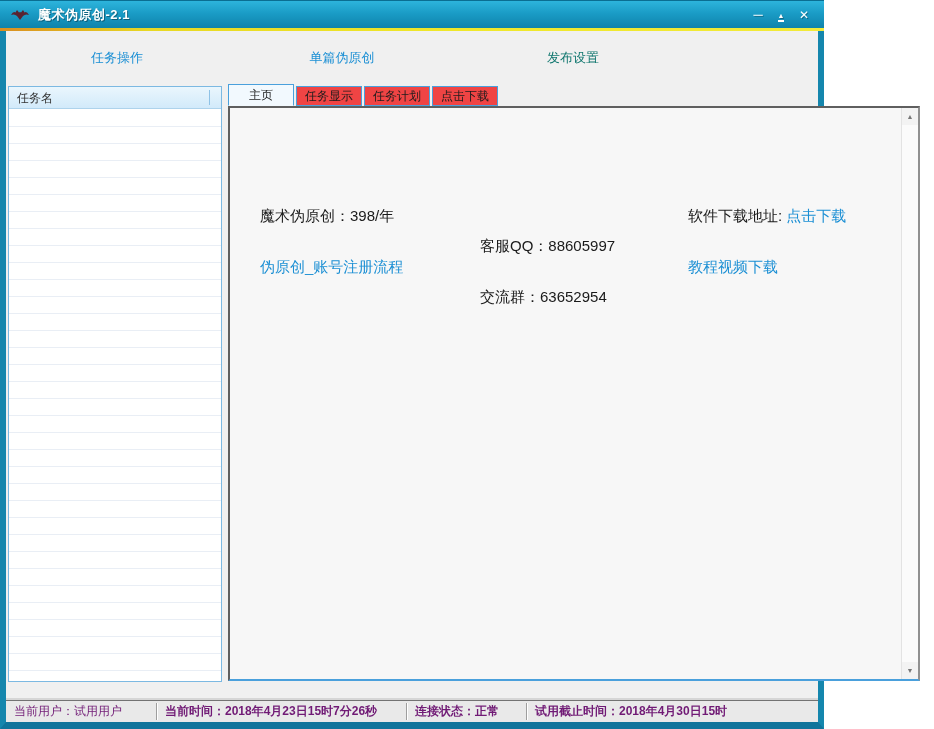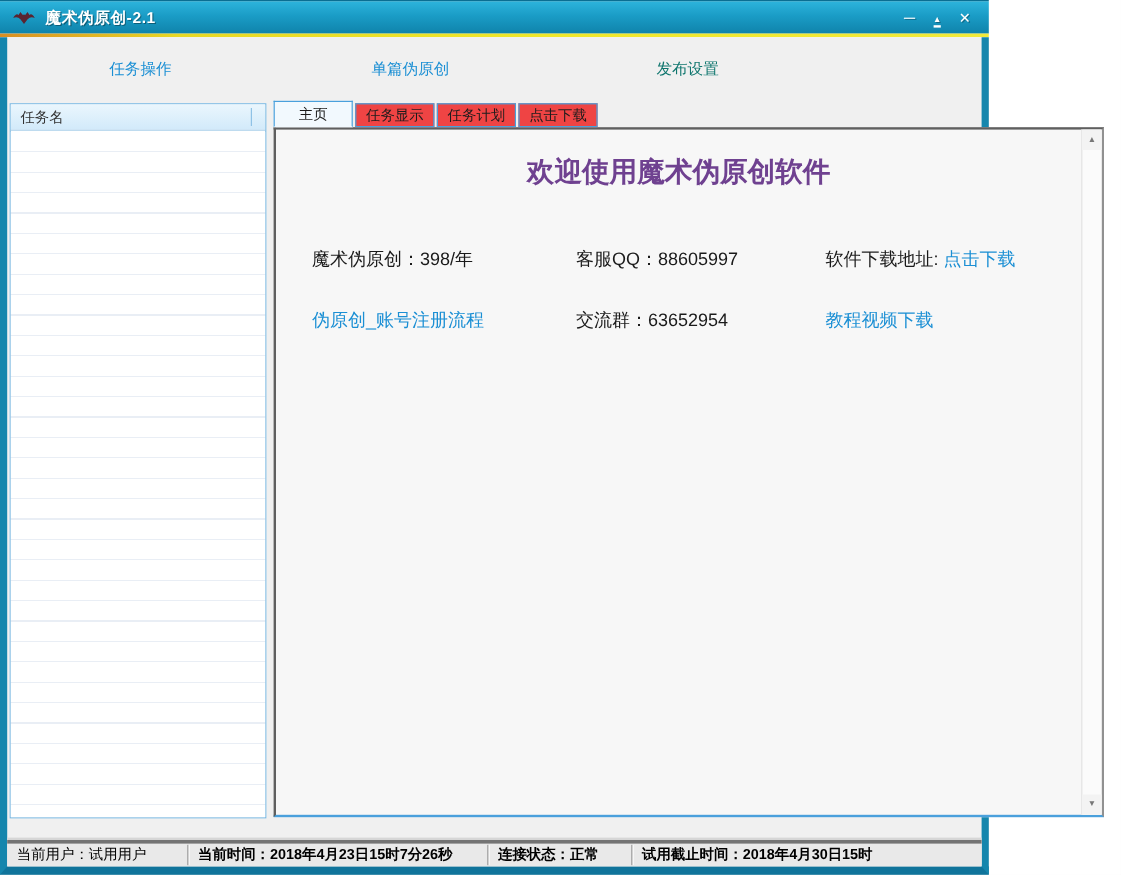--- a/index.html
+++ b/index.html
@@ -108,44 +108,44 @@
   }
   .welcome-title {
     position: absolute; top: 20px; left: 0; right: 17px; text-align: center;
     font-size: 23px; font-weight: bold; color: #6f4190; cursor: default;
   }
   .info-row { position: absolute; left: 0; right: 17px; height: 20px; font-size: 15px; color: #1a1a1a; }
   .info-row-1 { top: 99px; }
   .info-row-2 { top: 150px; }
   .cell { position: absolute; white-space: nowrap; cursor: default; }
   .cell-1 { left: 30px; }
-  .cell-2 { left: 250px; }
+  .cell-2 { left: 250px; margin-top: 30px; }
   .cell-3 { left: 458px; }
   .link { color: #1b8fd4; cursor: pointer; }
 
   
   .scrollbar {
     position: absolute; top: 0; right: 0; bottom: 0; width: 17px;
     background: #fbfbfb; border-left: 1px solid #e3e3e3;
   }
   .scroll-btn {
     position: absolute; left: 0; right: 0; height: 17px;
     background: #f3f3f3; color: #777777; font-size: 7px;
     text-align: center; line-height: 17px; cursor: pointer;
   }
   .scroll-up { top: 0; }
   .scroll-down { bottom: 0; }
 
   
   .statusbar {
     position: absolute; left: 0; right: 0; bottom: 0; height: 22px;
-    background: #e9e9e9; border-top: 3px solid #737373;
+    background: #e9e9e9; border-top: 1px solid #737373;
     box-shadow: 0 -2px 0 #d6d6d6;
     display: flex; align-items: center;
-    font-size: 12px; color: #000000; cursor: default;
+    font-size: 12px; color: #701a75; cursor: default;
   }
   .status-cell { padding: 0 8px; white-space: nowrap; overflow: hidden; }
   .status-cell + .status-cell { border-left: 1px solid #9e9e9e; box-shadow: inset 1px 0 0 #ffffff; font-weight: bold; }
   .status-1 { width: 150px; }
   .status-2 { width: 250px; }
   .status-3 { width: 120px; }
   .status-4 { flex: 1; }
 </style>
 </head>
 <body>
@@ -179,21 +179,20 @@
     </div>
 
     <div class="tabstrip">
       <div class="tab active">主页</div>
       <div class="tab">任务显示</div>
       <div class="tab">任务计划</div>
       <div class="tab">点击下载</div>
     </div>
 
     <div class="content-panel">
-      <div class="welcome-title">欢迎使用魔术伪原创软件</div>
 
       <div class="info-row info-row-1">
         <span class="cell cell-1">魔术伪原创：398/年</span>
         <span class="cell cell-2">客服QQ：88605997</span>
         <span class="cell cell-3"><span>软件下载地址: </span><span class="link">点击下载</span></span>
       </div>
 
       <div class="info-row info-row-2">
         <span class="cell cell-1 link">伪原创_账号注册流程</span>
         <span class="cell cell-2">交流群：63652954</span>

